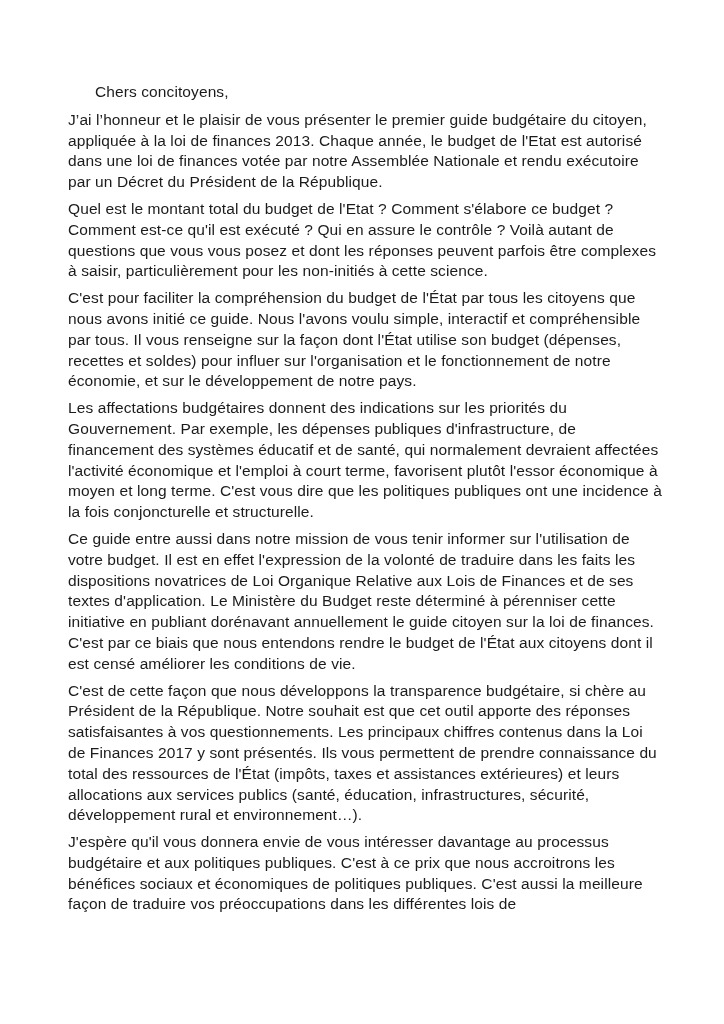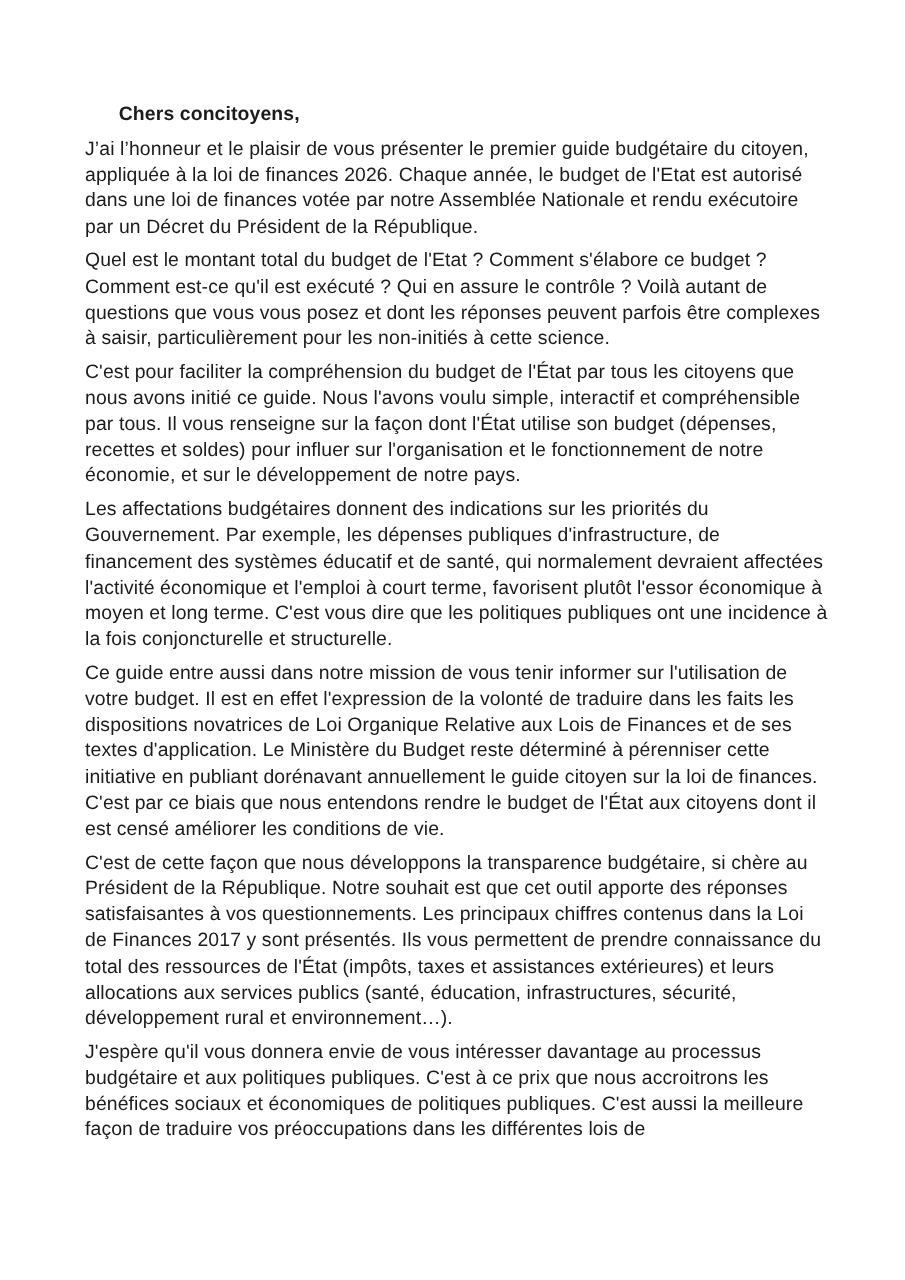--- a/index.html
+++ b/index.html
@@ -18,31 +18,30 @@
     font-family: "Liberation Sans", "DejaVu Sans", sans-serif;
     color: var(--text-color, #1b1b1b);
     font-size: 15.5px;
     line-height: 20.8px;
     letter-spacing: 0.1px;
     text-align: left;
   }
   .greeting {
     margin: 0 0 7px 0;
     padding-left: 27px;
-    font-weight: bold;
   }
   .para {
     margin: 0 0 6px 0;
   }
 </style>
 </head>
 <body>
 
 <div class="page">
   <p class="greeting">Chers concitoyens,</p>
-  <p class="para">J’ai l’honneur et le plaisir de vous présenter le premier guide budgétaire du citoyen, appliquée à la loi de finances 2026. Chaque année, le budget de l'Etat est autorisé dans une loi de finances votée par notre Assemblée Nationale et rendu exécutoire par un Décret du Président de la République.</p>
+  <p class="para">J’ai l’honneur et le plaisir de vous présenter le premier guide budgétaire du citoyen, appliquée à la loi de finances 2013. Chaque année, le budget de l'Etat est autorisé dans une loi de finances votée par notre Assemblée Nationale et rendu exécutoire par un Décret du Président de la République.</p>
   <p class="para">Quel est le montant total du budget de l'Etat ? Comment s'élabore ce budget ? Comment est-ce qu'il est exécuté ? Qui en assure le contrôle ? Voilà autant de questions que vous vous posez et dont les réponses peuvent parfois être complexes à saisir, particulièrement pour les non-initiés à cette science.</p>
   <p class="para">C'est pour faciliter la compréhension du budget de l'État par tous les citoyens que nous avons initié ce guide. Nous l'avons voulu simple, interactif et compréhensible par tous. Il vous renseigne sur la façon dont l'État utilise son budget (dépenses, recettes et soldes) pour influer sur l'organisation et le fonctionnement de notre économie, et sur le développement de notre pays.</p>
   <p class="para">Les affectations budgétaires donnent des indications sur les priorités du Gouvernement. Par exemple, les dépenses publiques d'infrastructure, de financement des systèmes éducatif et de santé, qui normalement devraient affectées l'activité économique et l'emploi à court terme, favorisent plutôt l'essor économique à moyen et long terme. C'est vous dire que les politiques publiques ont une incidence à la fois conjoncturelle et structurelle.</p>
   <p class="para">Ce guide entre aussi dans notre mission de vous tenir informer sur l'utilisation de votre budget. Il est en effet l'expression de la volonté de traduire dans les faits les dispositions novatrices de Loi Organique Relative aux Lois de Finances et de ses textes d'application. Le Ministère du Budget reste déterminé à pérenniser cette initiative en publiant dorénavant annuellement le guide citoyen sur la loi de finances. C'est par ce biais que nous entendons rendre le budget de l'État aux citoyens dont il est censé améliorer les conditions de vie.</p>
   <p class="para">C'est de cette façon que nous développons la transparence budgétaire, si chère au Président de la République. Notre souhait est que cet outil apporte des réponses satisfaisantes à vos questionnements. Les principaux chiffres contenus dans la Loi de Finances 2017 y sont présentés. Ils vous permettent de prendre connaissance du total des ressources de l'État (impôts, taxes et assistances extérieures) et leurs allocations aux services publics (santé, éducation, infrastructures, sécurité, développement rural et environnement…).</p>
   <p class="para">J'espère qu'il vous donnera envie de vous intéresser davantage au processus budgétaire et aux politiques publiques. C'est à ce prix que nous accroitrons les bénéfices sociaux et économiques de politiques publiques. C'est aussi la meilleure façon de traduire vos préoccupations dans les différentes lois de</p>
 </div>
 
 </body></html>

